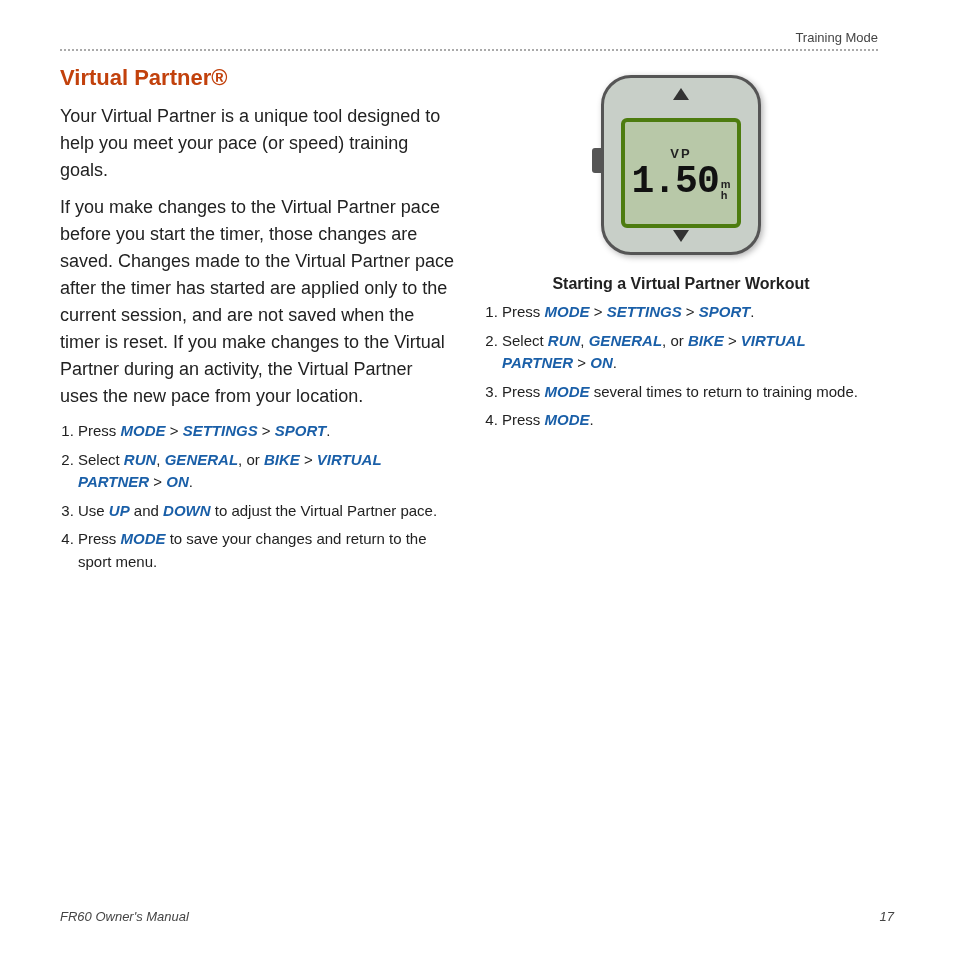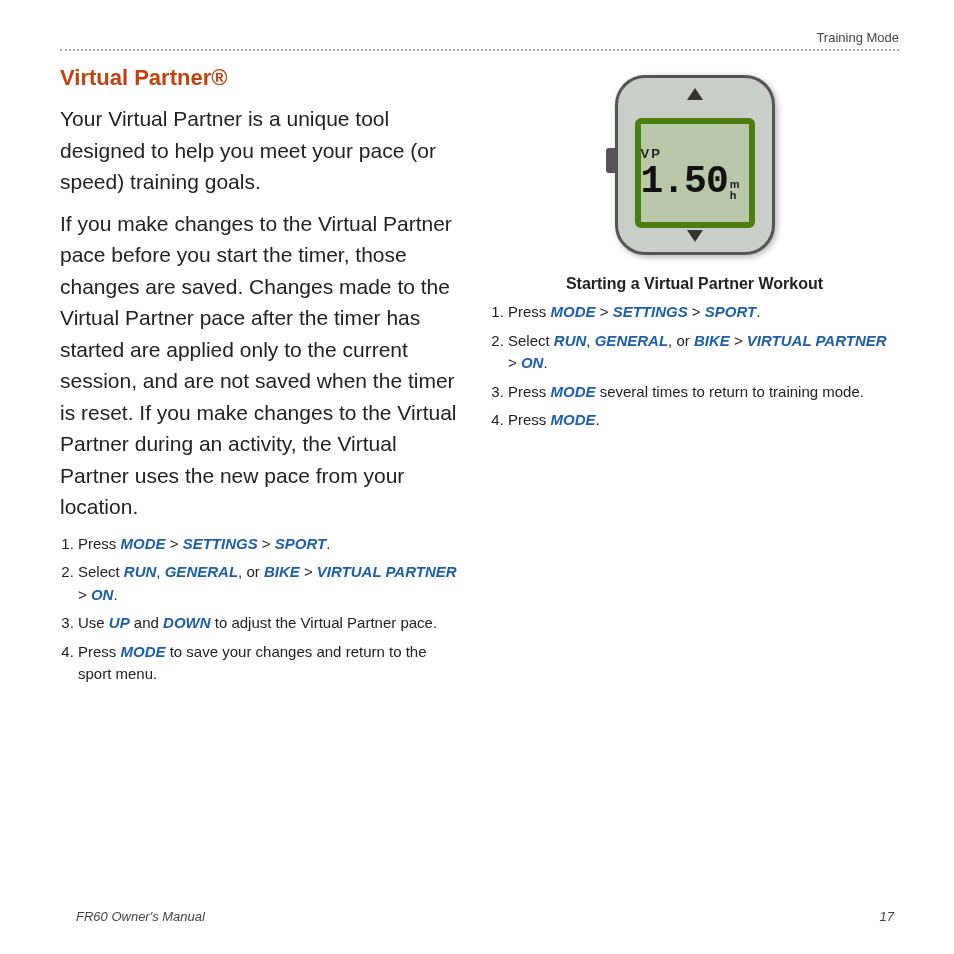--- a/index.html
+++ b/index.html
@@ -14,21 +14,21 @@
       background: #ffffff;
       font-family: Arial, Helvetica, sans-serif;
       font-size: 15px;
       color: #222222;
       overflow: hidden;
     }
 
     .page {
       width: 954px;
       height: 954px;
-      padding: 30px 55px 30px 60px;
+      padding: 30px 76px 30px 60px;
       position: relative;
     }
 
     
     .top-border {
       border-top: 2px dotted #aaaaaa;
       margin-bottom: 14px;
     }
 
     
@@ -67,21 +67,21 @@
       font-weight: bold;
       color: #222222;
       margin-bottom: 8px;
       margin-top: 16px;
       text-align: center;
     }
 
     p {
       margin-bottom: 10px;
       line-height: 1.5;
-      font-size: 21px;
+      font-size: 18px;
     }
 
     .bold-blue {
       font-weight: bold;
       color: #1a5fa8;
       font-style: italic;
     }
 
     ol {
       margin-left: 18px;
@@ -138,24 +138,25 @@
       height: 0;
       border-left: 8px solid transparent;
       border-right: 8px solid transparent;
       border-top: 12px solid #333;
     }
 
     .screen-inner {
       width: 120px;
       height: 110px;
       background: #b8c8a8;
-      border: 6px solid #4d7c0f;
+      border: 4px solid #4d7c0f;
       border-radius: 6px;
       display: flex;
       flex-direction: column;
+      align-items: center;
       justify-content: center;
       position: relative;
       margin-top: 16px;
     }
 
     .screen-vp {
       font-size: 13px;
       font-weight: bold;
       color: #222;
       letter-spacing: 2px;
@@ -192,21 +193,21 @@
       top: 40%;
       width: 10px;
       height: 25px;
       background: #555;
       border-radius: 3px 0 0 3px;
     }
 
     .footer {
       position: absolute;
       bottom: 30px;
-      left: 76px;
+      left: 60px;
       right: 60px;
       display: flex;
       justify-content: space-between;
       font-style: italic;
       font-size: 13px;
       color: #444;
     }
   </style>
 </head>
 <body>

